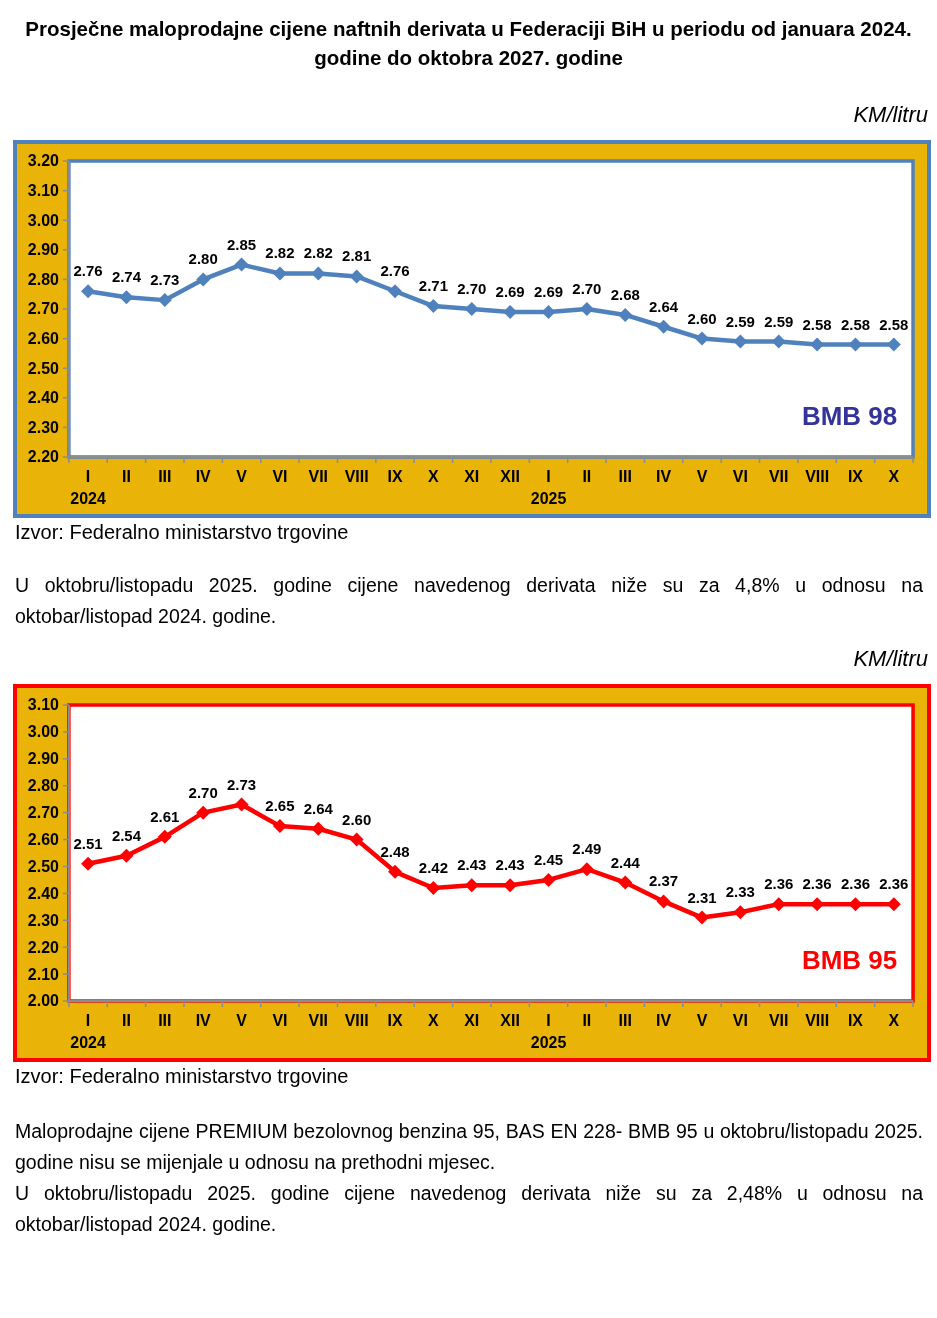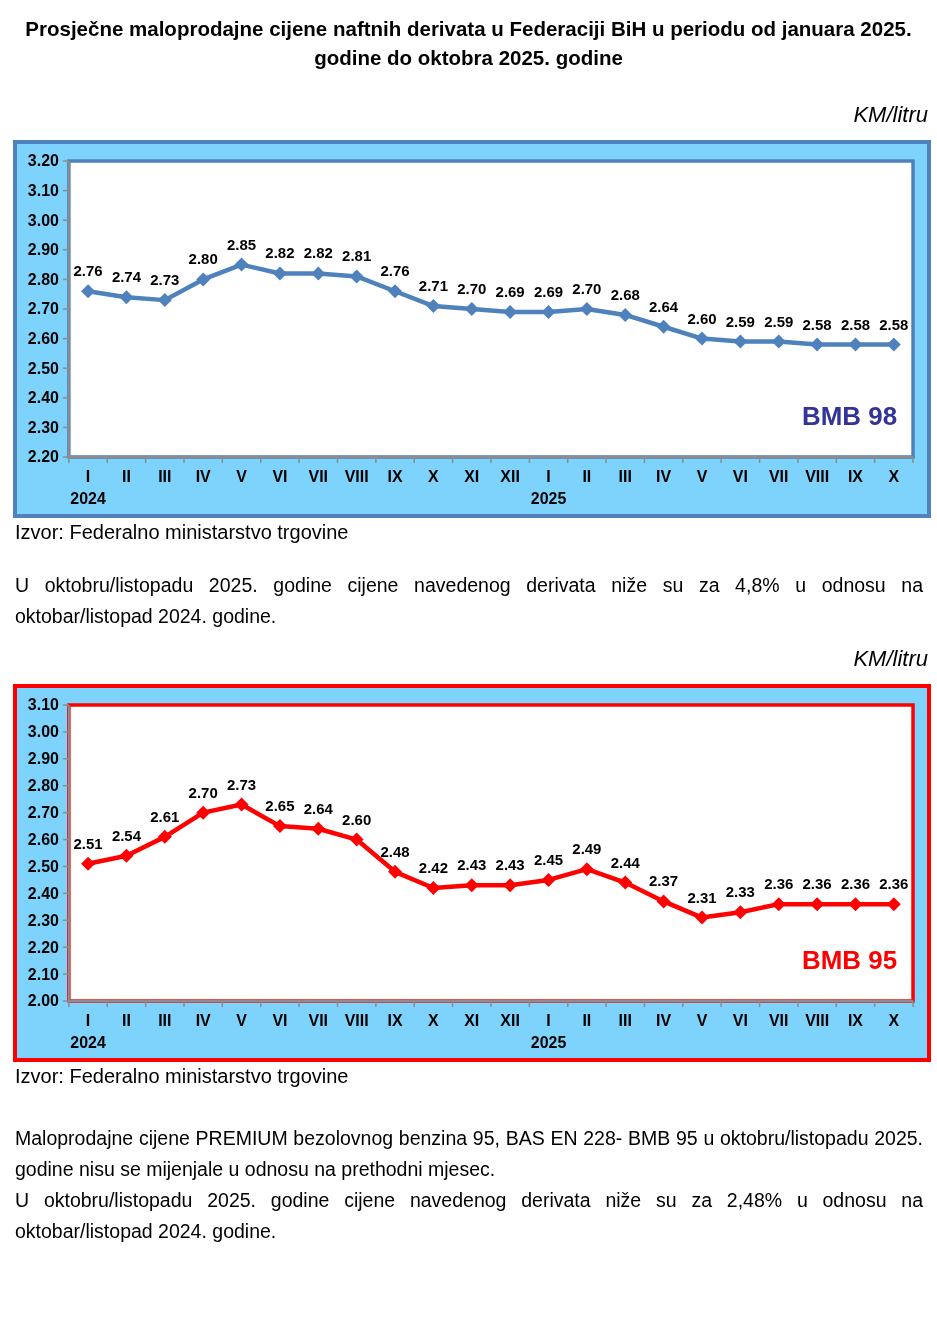--- a/index.html
+++ b/index.html
@@ -1,31 +1,31 @@
 <!DOCTYPE html>
 <html><head>
 <meta charset="utf-8">
 <style>
   html,body{margin:0;padding:0;background:#ffffff;color:#000;}
   body{width:937px;font-family:"Liberation Sans",sans-serif;}
   .title{font-weight:bold;font-size:20.5px;line-height:1.42;text-align:center;margin:14px 22px 0 22px;}
   .unit-label{text-align:right;font-size:22px;margin:30px 9px 2px 0;font-style:italic;}
   .unit-label.second{margin-top:14px;}
-  .chart-frame{margin:12px 6px 0 13px;background:#7dd3fc;border:4px solid #4F81BD;}
+  .chart-frame{margin:12px 6px 0 13px;background:#eab308;border:4px solid #4F81BD;}
   .chart-frame.red{border-color:#FE0000;}
   .chart-frame svg{display:block;width:100%;height:370px;font-family:"Liberation Sans",sans-serif;}
   .source{font-size:20px;margin:3px 0 0 15px;}
   .para{font-size:19.5px;line-height:31px;text-align:justify;margin:26px 14px 0 15px;}
-  .para.second{margin-top:35px;}
+  .para.second{margin-top:28px;}
   .para p{margin:0;}
 </style>
 </head>
 <body>
 
-<div class="title">Prosječne maloprodajne cijene naftnih derivata u Federaciji BiH u periodu od januara 2025. godine do oktobra 2025. godine</div>
+<div class="title">Prosječne maloprodajne cijene naftnih derivata u Federaciji BiH u periodu od januara 2024. godine do oktobra 2027. godine</div>
 
 <div class="unit-label">KM/litru</div>
 <div class="chart-frame">
   <svg preserveAspectRatio="none" viewBox="0 0 912 370">
       <rect x="52" y="17" width="846" height="296" fill="#ffffff" stroke="#4F81BD" stroke-width="3.5"></rect>
       <line x1="46" y1="17" x2="52" y2="17" stroke="#8c8c8c" stroke-width="1.5"></line>
       <text x="42" y="22.5" text-anchor="end" font-size="16" font-weight="bold" fill="#000">3.20</text>
       <line x1="46" y1="46.60000000000002" x2="52" y2="46.60000000000002" stroke="#8c8c8c" stroke-width="1.5"></line>
       <text x="42" y="52.10000000000002" text-anchor="end" font-size="16" font-weight="bold" fill="#000">3.10</text>
       <line x1="46" y1="76.20000000000005" x2="52" y2="76.20000000000005" stroke="#8c8c8c" stroke-width="1.5"></line>

